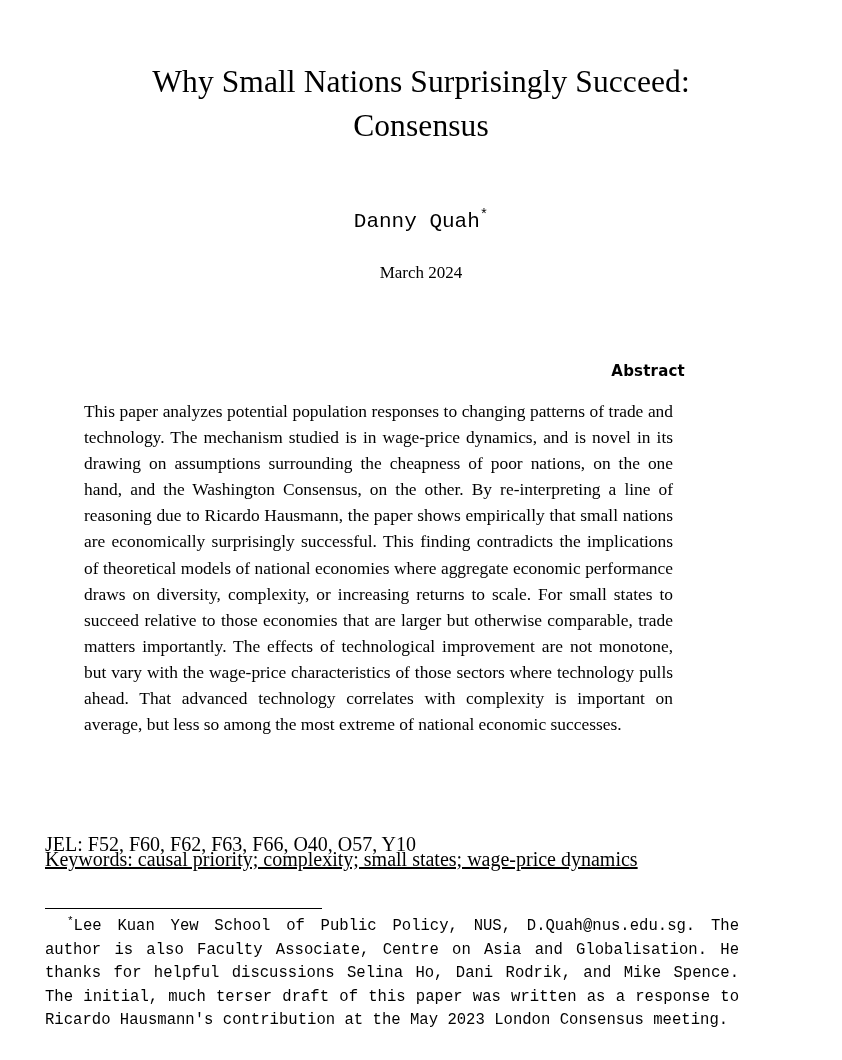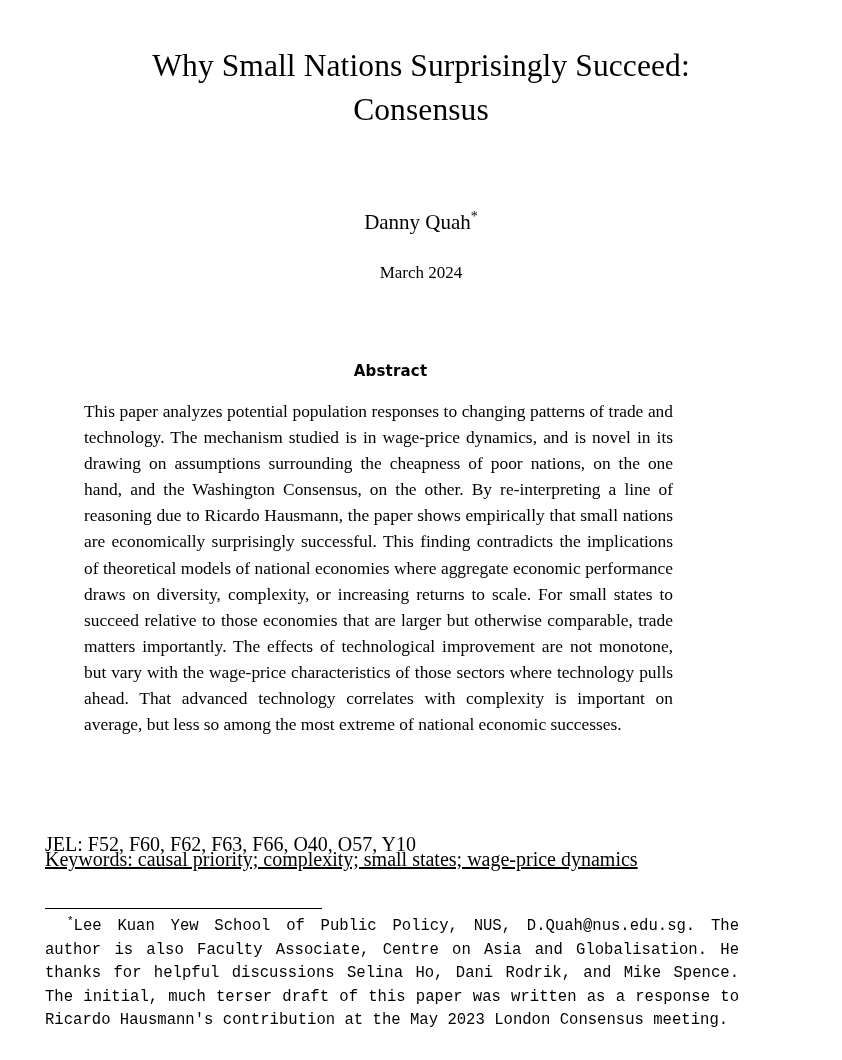--- a/index.html
+++ b/index.html
@@ -33,37 +33,38 @@
     width: 732px;
     text-align: center;
   }
 
   .paper-title {
     font-family: "Liberation Serif", "DejaVu Serif", serif;
     font-size: 31.5px;
     line-height: 44px;
     font-weight: normal;
     letter-spacing: 0.1px;
-    margin: 0;
+    margin: 16px;
   }
 
   .title-line {
     display: block;
     white-space: nowrap;
   }
 
   
   .author-line {
     position: absolute;
     left: 55px;
     top: 207px;
     width: 732px;
     text-align: center;
     font-size: 21px;
     line-height: 30px;
+    font-family: Liberation Mono, monospace;
   }
 
   .author-line sup {
     font-size: 14px;
     vertical-align: super;
     line-height: 0;
   }
 
   .date-line {
     position: absolute;
@@ -74,21 +75,21 @@
     font-size: 17px;
     line-height: 30px;
   }
 
   
   .abstract-heading {
     position: absolute;
     left: 96px;
     top: 362px;
     width: 589px;
-    text-align: center;
+    text-align: right;
     font-family: "DejaVu Sans", "Liberation Sans", sans-serif;
     font-size: 15px;
     font-weight: bold;
     letter-spacing: 0.2px;
   }
 
   .abstract-body {
     position: absolute;
     left: 84px;
     top: 398px;

